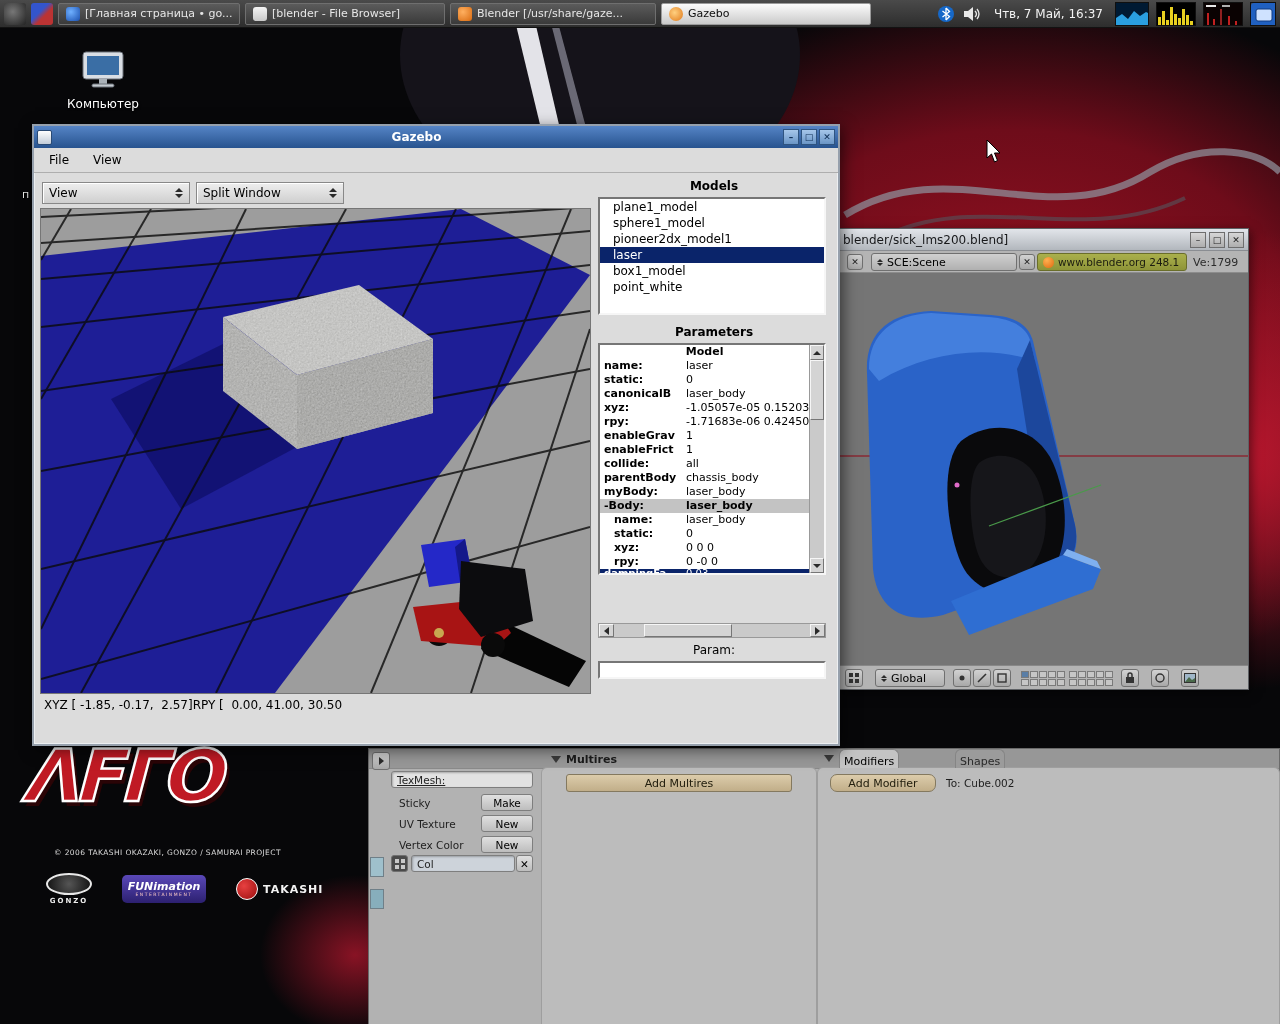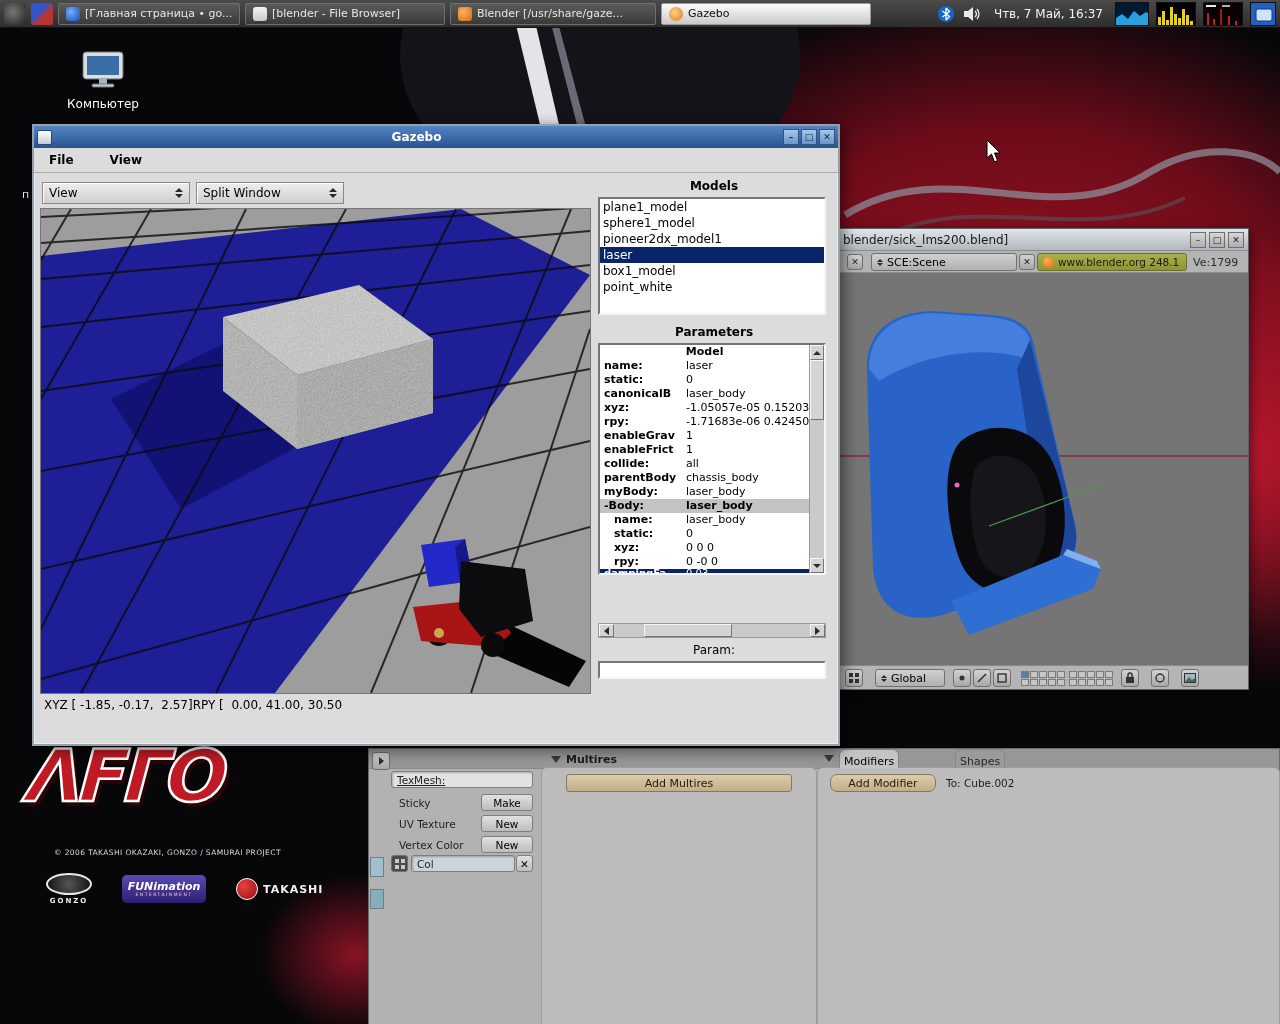--- a/index.html
+++ b/index.html
@@ -39,30 +39,30 @@
   .madman-wrap{display:flex;align-items:center;gap:5px;}
   .madman-circle{width:22px;height:22px;border-radius:50%;background:radial-gradient(circle at 35% 35%,#e84040,#9a0e0e);border:1px solid #fff;}
   .madman-text{color:#f2f2f2;font-weight:bold;font-size:11px;letter-spacing:1px;}
 
   
   #gazebo-win{position:absolute;left:32px;top:124px;width:808px;height:622px;background:#dcdcdc;border:2px solid #96a0ac;box-shadow:inset 0 0 0 1px #eceff2,3px 4px 14px rgba(0,0,0,.55);z-index:10;}
   .gz-title{height:22px;background:linear-gradient(#5584c6,#27538f);display:flex;align-items:center;padding:0 3px;}
   .gz-title .t{flex:1;text-align:center;color:#fff;font-weight:bold;font-size:12px;}
   .gz-ico{width:15px;height:15px;background:linear-gradient(#fefefe,#c2ccd8);border:1px solid #2a4a74;border-radius:2px;}
   .gz-btn{width:16px;height:16px;margin-left:2px;background:linear-gradient(#a6c6ea,#6a95c6);border:1px solid #2f5480;color:#0c2b52;font-size:9px;line-height:14px;text-align:center;font-weight:bold;}
-  .gz-menubar{height:25px;background:#dcdcdc;border-bottom:1px solid #aeaeae;display:flex;align-items:center;gap:18px;padding:0 6px;font-weight:bold;}
+  .gz-menubar{height:25px;background:#dcdcdc;border-bottom:1px solid #aeaeae;display:flex;align-items:center;gap:6px;padding:0 6px;}
   .gz-menu{padding:3px 9px;font-size:12px;}
   .bevel{border-top:1px solid #f6f6f6;border-left:1px solid #f6f6f6;border-right:1px solid #767676;border-bottom:1px solid #767676;background:#d4d4d4;}
   .qt-combo{position:absolute;height:22px;display:flex;align-items:center;padding:0 6px;font-size:12px;background:linear-gradient(#eee,#cfcfcf);border:1px solid #888;box-shadow:inset 1px 1px 0 #fff;}
   .qt-arrows{margin-left:auto;display:flex;flex-direction:column;gap:2px;padding-left:8px;}
   .tri-up{width:0;height:0;border-left:4px solid transparent;border-right:4px solid transparent;border-bottom:4px solid #2a2a2a;}
   .tri-dn{width:0;height:0;border-left:4px solid transparent;border-right:4px solid transparent;border-top:4px solid #2a2a2a;}
   .panel-label{position:absolute;width:244px;text-align:center;font-size:12px;font-weight:bold;}
   .gz-list{position:absolute;left:564px;top:70px;width:228px;height:118px;background:#fff;border:2px solid;border-color:#767676 #f6f6f6 #f6f6f6 #767676;overflow:hidden;}
-  .gz-list .item{height:16px;line-height:16px;padding-left:3px;font-size:12px;white-space:nowrap;}
+  .gz-list .item{height:16px;line-height:16px;padding-left:13px;font-size:12px;white-space:nowrap;}
   .gz-list .item.sel{background:#0a246a;color:#fff;}
   #param-table{position:absolute;left:564px;top:216px;width:228px;height:232px;background:#fff;border:2px solid;border-color:#767676 #f6f6f6 #f6f6f6 #767676;overflow:hidden;display:flex;}
   #param-rows{width:213px;overflow:hidden;}
   .prow{height:14px;line-height:14px;display:flex;font-size:11px;white-space:nowrap;}
   .prow .pk{font-weight:bold;padding-left:4px;width:86px;flex:0 0 auto;overflow:hidden;}
   .prow .pv{flex:1;overflow:hidden;}
   .prow.ind .pk{padding-left:14px;}
   .prow.hl{background:#c3c3c3;}
   .prow.hl .pv{font-weight:bold;}
   .prow.title{justify-content:center;font-weight:bold;}

